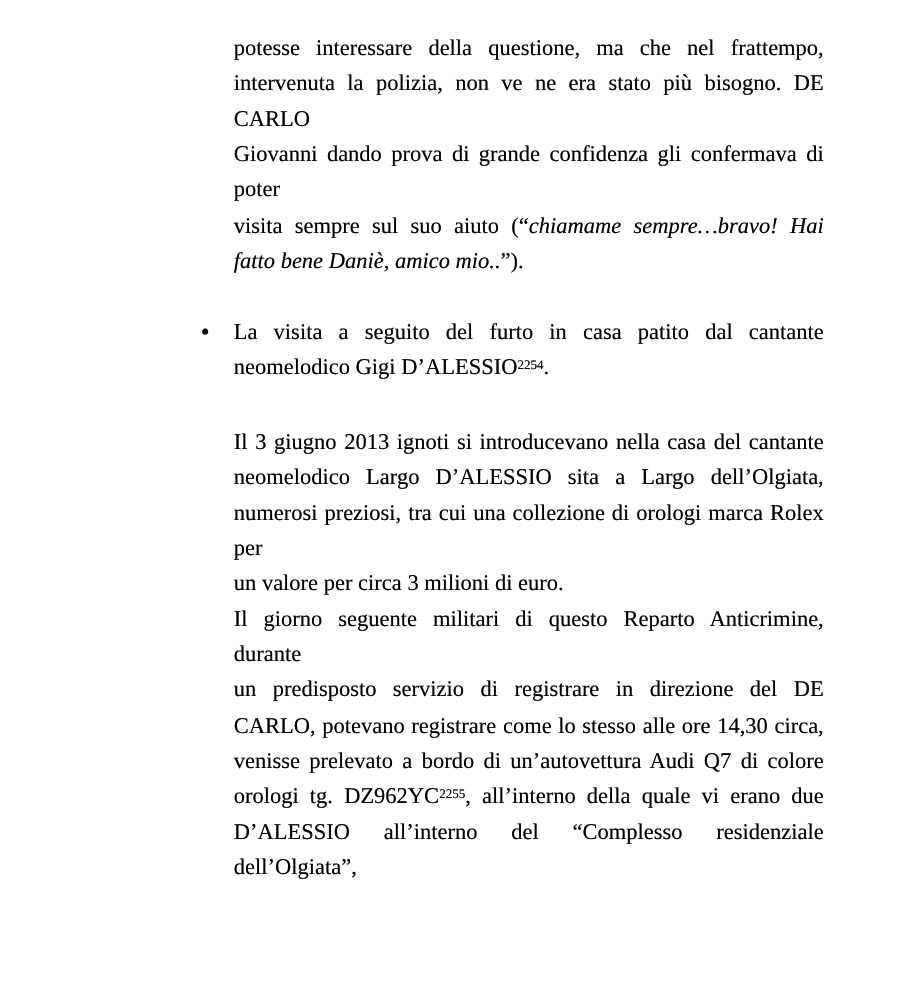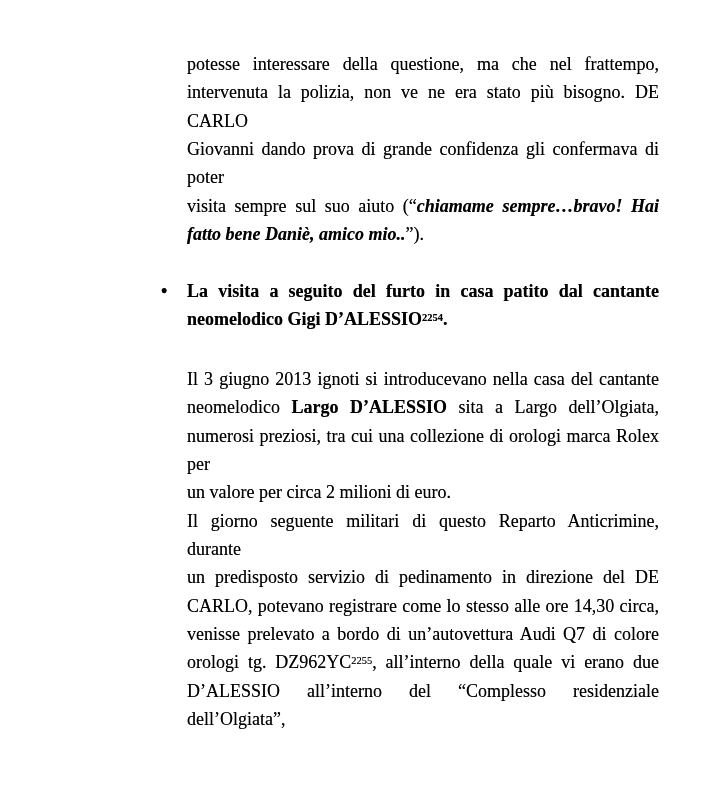--- a/index.html
+++ b/index.html
@@ -2,38 +2,38 @@
 <html><head>
 <meta charset="utf-8">
 <style>
   html, body { margin: 0; padding: 0; background: #ffffff; }
   .page {
     position: relative;
     width: 726px;
     height: 788px;
     background: #ffffff;
     box-sizing: border-box;
-    padding: 50px 67px 0 187px;
+    padding: 24px 67px 0 187px;
     font-family: "Liberation Serif", "DejaVu Serif", serif;
     font-size: 18px;
     line-height: 28.33px;
     color: #000000;
     overflow: hidden;
     text-shadow: 0 0 0.3px rgba(0,0,0,0.55);
   }
   .block { margin: 0; }
   .heading-block {
     position: relative;
     font-weight: bold;
     margin-top: 28.3px;
   }
   .body-block-2 { margin-top: 31.7px; }
   .line { text-align: justify; }
   .line.j { text-align-last: justify; }
-  .b { font-weight: bold; }
+  .b { font-weight: normal; }
   .i { font-style: italic; }
   .sup {
     font-size: 0.58em;
     vertical-align: 0.38em;
     line-height: 0;
   }
   .bullet {
     position: absolute;
     left: -26px;
     top: 0;
@@ -57,25 +57,25 @@
     <div>
         <div class="line j"><span class="b">La visita a seguito del furto in casa patito dal cantante</span></div>
         <div class="line"><span class="b">neomelodico Gigi D’ALESSIO</span><span class="b sup">2254</span><span class="b">.</span></div>
       </div>
   </div>
 
   <div class="block body-block-2">
       <div class="line j"><span>Il 3 giugno 2013 ignoti si introducevano nella casa del cantante</span></div>
       <div class="line j"><span>neomelodico </span><span class="b">Largo D’ALESSIO</span><span> sita a Largo dell’Olgiata,</span></div>
       <div class="line j"><span>numerosi preziosi, tra cui una collezione di orologi marca Rolex per</span></div>
-      <div class="line"><span>un valore per circa 2 milioni di euro.</span></div>
+      <div class="line"><span>un valore per circa 3 milioni di euro.</span></div>
     </div>
 
   <div class="block">
       <div class="line j"><span>Il giorno seguente militari di questo Reparto Anticrimine, durante</span></div>
-      <div class="line j"><span>un predisposto servizio di pedinamento in direzione del DE</span></div>
+      <div class="line j"><span>un predisposto servizio di registrare in direzione del DE</span></div>
       <div class="line j"><span>CARLO, potevano registrare come lo stesso alle ore 14,30 circa,</span></div>
       <div class="line j"><span>venisse prelevato a bordo di un’autovettura Audi Q7 di colore</span></div>
       <div class="line j"><span>orologi tg. DZ962YC</span><span class="sup">2255</span><span>, all’interno della quale vi erano due</span></div>
       <div class="line j"><span>D’ALESSIO all’interno del “Complesso residenziale dell’Olgiata”,</span></div>
     </div>
 
 </div>
 
 </body></html>

